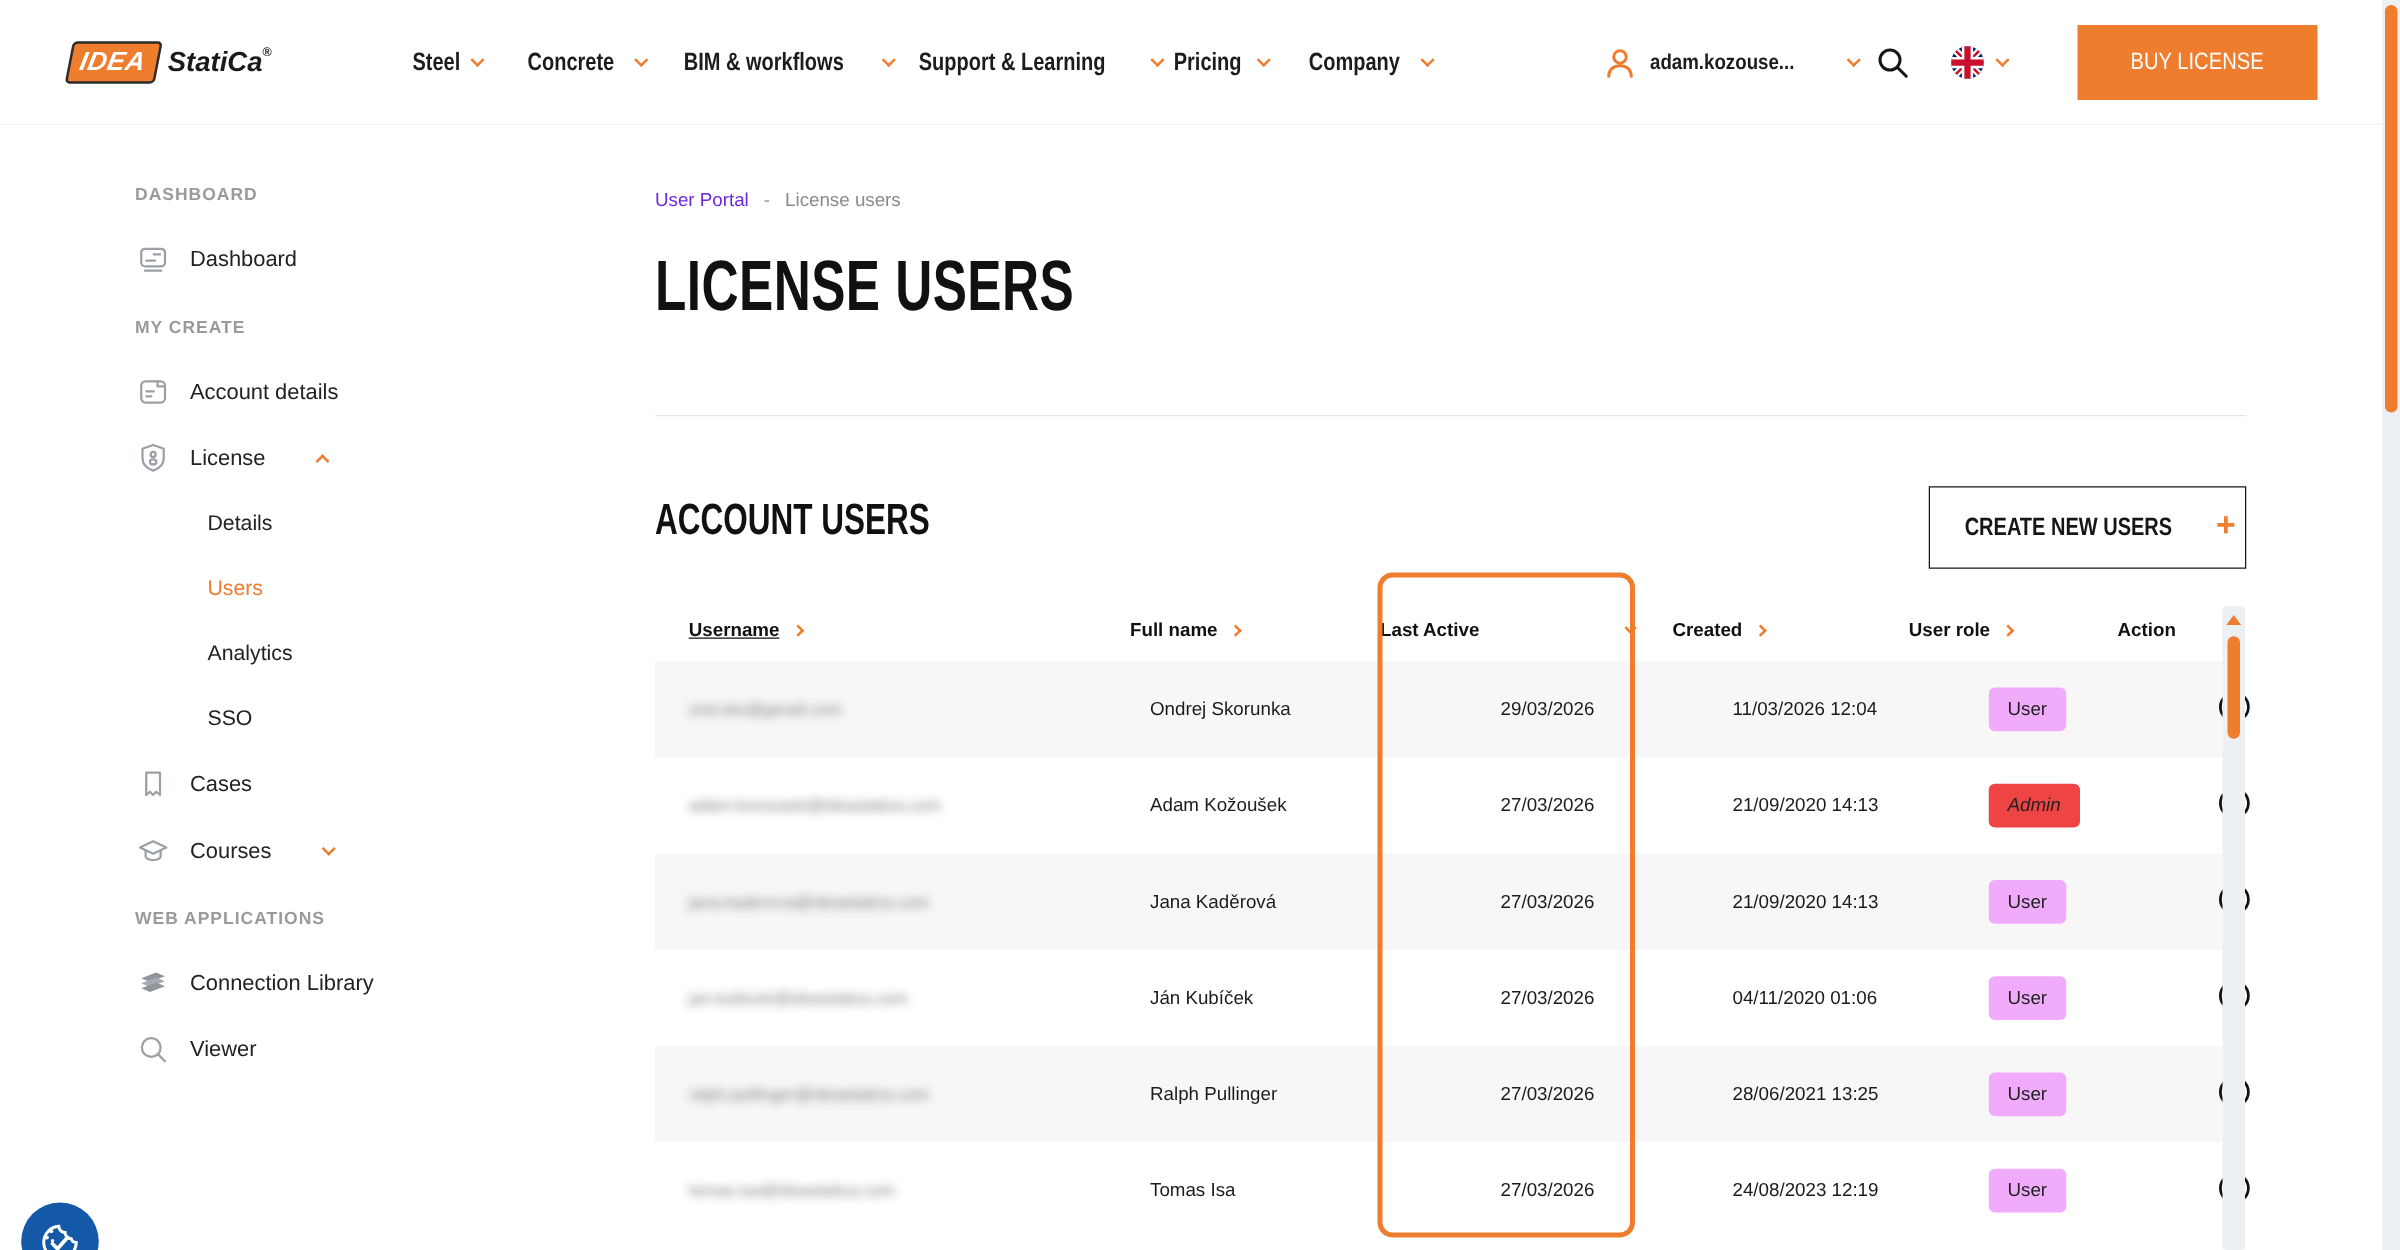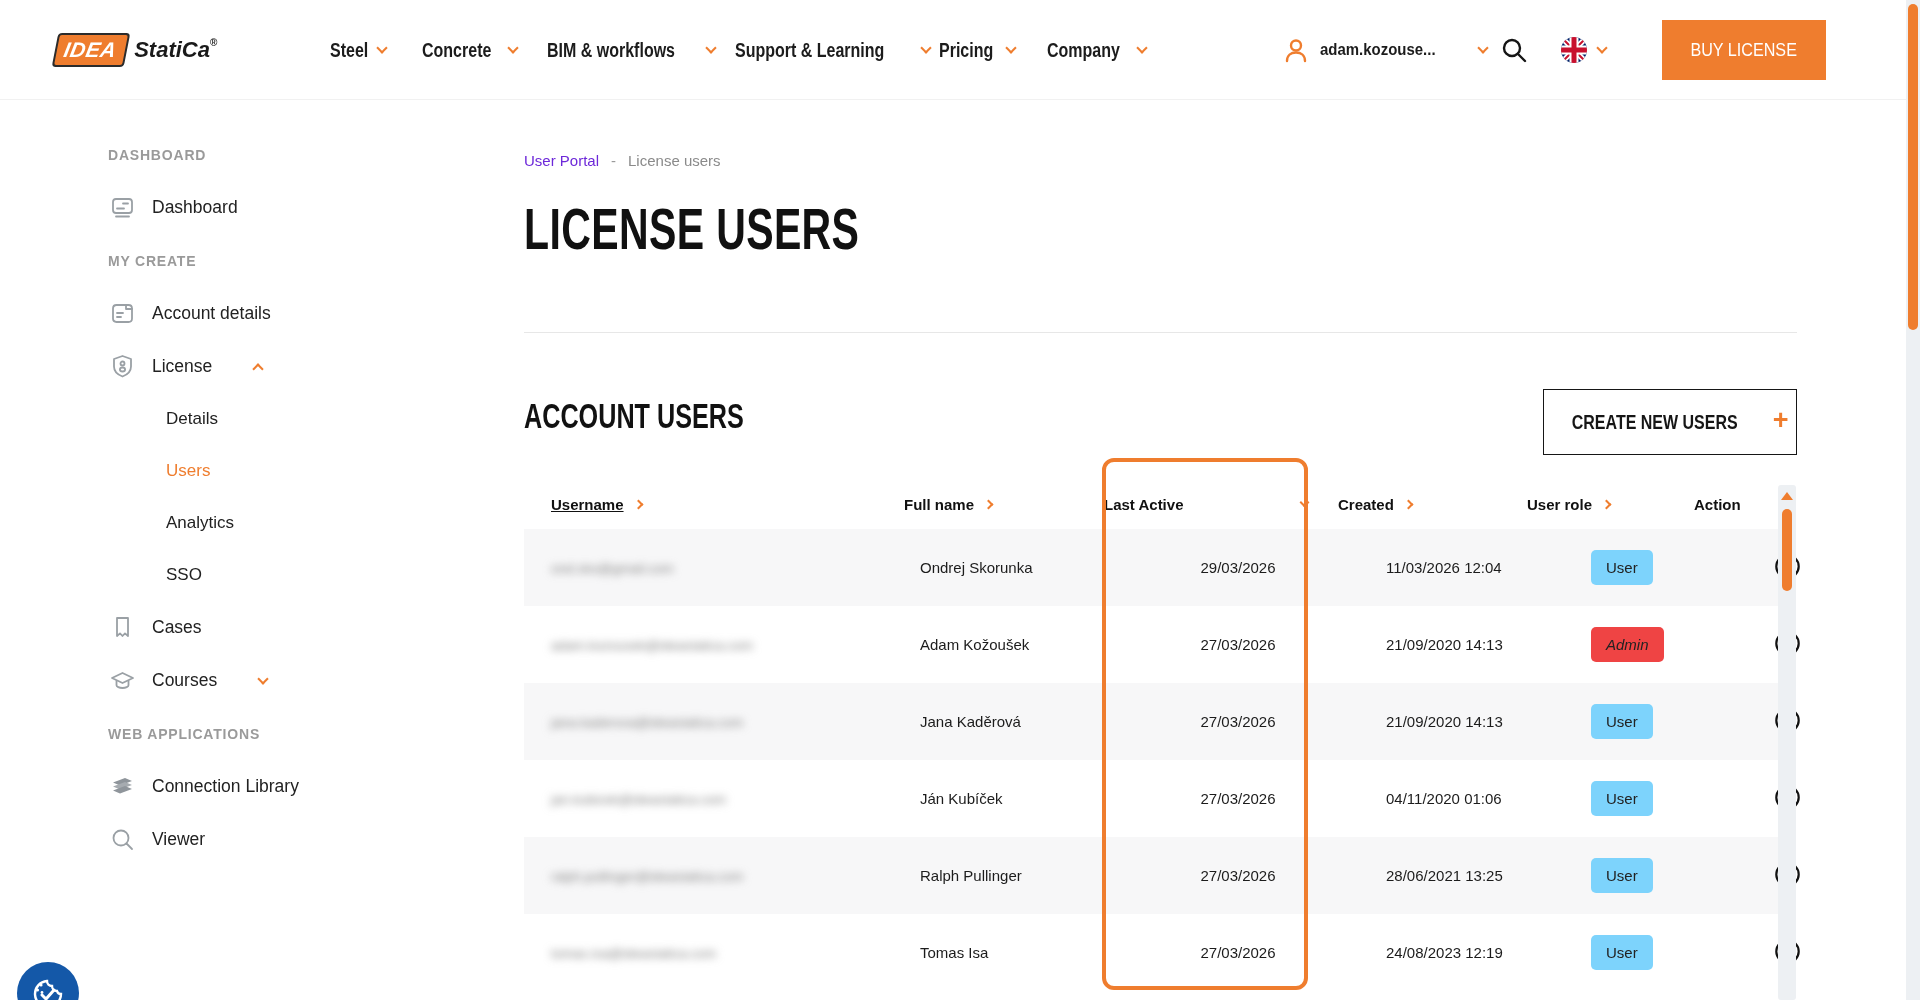--- a/index.html
+++ b/index.html
@@ -33,21 +33,21 @@
   .logo-box{background:var(--orange);border:2px solid #2b2b2b;border-radius:4px;color:#fff;
     font-weight:800;font-style:italic;font-size:21px;line-height:1;padding:4px 9px 5px 7px;
     transform:skewX(-11deg);letter-spacing:.5px;}
   .logo-txt{font-weight:800;font-style:italic;font-size:22px;color:#1a1a1a;}
   .logo-reg{font-size:10px;vertical-align:top;font-style:normal;}
   .nav-item{position:absolute;top:0;height:100px;display:flex;align-items:center;cursor:pointer;}
   .nav-item .lbl{font-size:20px;}
   .hdr-user{position:absolute;top:0;height:100px;display:flex;align-items:center;gap:10px;cursor:pointer;}
   .hdr-user .ulbl{font-size:17px;font-weight:700;}
   .hicon{position:absolute;top:0;height:100px;display:flex;align-items:center;cursor:pointer;}
-  .buy{position:absolute;left:1662px;top:20px;width:164px;height:60px;background:var(--orange);
+  .buy{position:absolute;left:1662px;top:20px;width:192px;height:60px;background:var(--orange);
     border:none;display:flex;align-items:center;justify-content:center;cursor:pointer;}
   .buy span{color:#fff;font-size:19px;transform:scaleX(.85);transform-origin:50% 50%;}
 
   
   .sb{position:absolute;left:108px;top:128px;width:380px;}
   .sb-row{height:53px;display:flex;align-items:center;gap:16px;cursor:pointer;}
   .sb-head{height:53px;display:flex;align-items:center;font-size:14px;font-weight:700;
     color:var(--gray-head);letter-spacing:.8px;cursor:default;}
   .sb-row .txt{font-size:17.5px;color:#222;}
   .sb-sub{height:52px;display:flex;align-items:center;padding-left:58px;cursor:pointer;}
@@ -84,21 +84,21 @@
   .th.c6{padding-left:26px;cursor:default;}
   .trow{height:77px;align-items:center;font-size:15px;gap:16px;}
   .trow:nth-child(odd){background:var(--row-alt);}
   .trow:nth-child(even){background:#fff;}
   .td.c1{padding-left:27px;}
   .td.c3{text-align:center;}
   .td.c4{padding-left:30px;}
   .td.c5{padding-left:29px;}
   .td.c6{padding-left:26px;}
   .blurred{filter:blur(4px);color:#7d7d7d;font-size:13.5px;}
-  .badge{display:inline-block;background:#7dd3fc;color:#222;border-radius:5px;
+  .badge{display:inline-block;background:#f0abfc;color:#222;border-radius:5px;
     padding:9px 15px;font-size:15px;}
   .badge.admin{background:#ef4444;font-style:italic;}
   .dots-btn{display:inline-flex;cursor:pointer;}
 
   
   .hl{position:absolute;left:578px;top:358px;width:206px;height:532px;border:4px solid var(--orange);
     border-radius:12px;pointer-events:none;z-index:4;}
 
   
   .tsb{position:absolute;left:1254px;top:385px;width:18px;height:515px;background:var(--track);border-radius:3px;}

